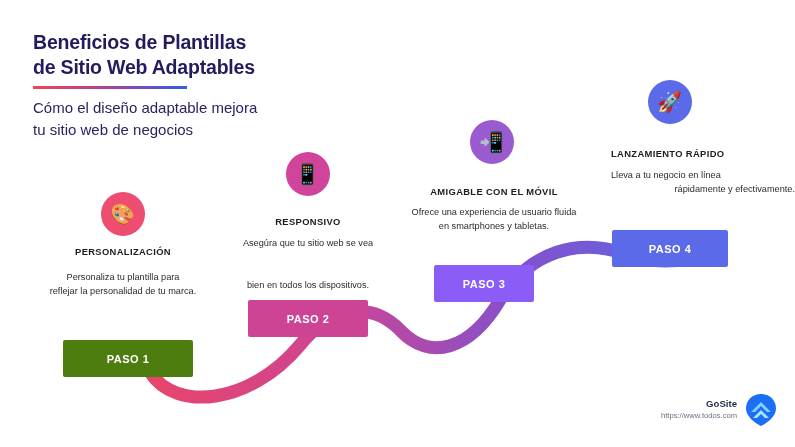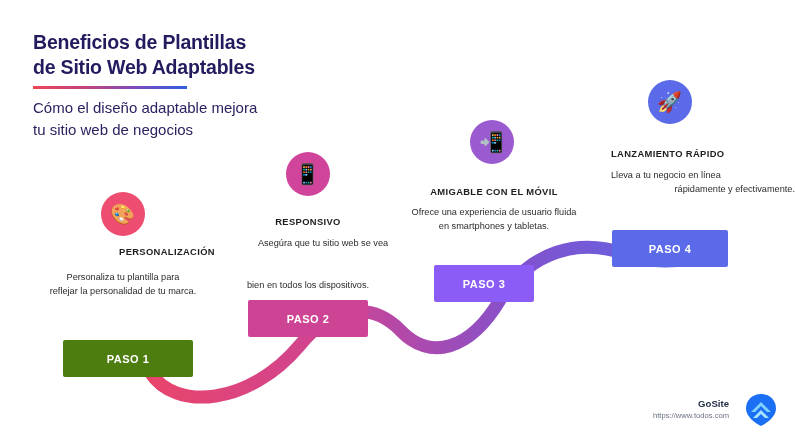--- a/index.html
+++ b/index.html
@@ -103,21 +103,21 @@
     letter-spacing: 0.5px;
   }
 
   
   #footer {
     position: absolute;
     right: 18px;
     bottom: 20px;
     display: flex;
     align-items: center;
-    gap: 16px;
+    gap: 8px;
   }
   #footer-text {
     text-align: right;
   }
   #brand-name {
     font-size: 9.6px;
     font-weight: bold;
     color: #1f2a44;
     line-height: 1.35;
   }
@@ -158,34 +158,34 @@
     <div class="title-line">de Sitio Web Adaptables</div>
     <div id="title-rule"></div>
     <div class="subtitle-line">Cómo el diseño adaptable mejora</div>
     <div class="subtitle-line">tu sitio web de negocios</div>
   </div>
 
   <div class="step">
     <div class="step-icon" style="left:101px; top:192px; background:#ee4d72;">
       <span>🎨</span>
     </div>
-    <div class="step-heading" style="left:0px; top:246px; width:246px;margin-left:44px;">PERSONALIZACIÓN</div>
+    <div class="step-heading" style="left:0px; top:246px; width:246px;">PERSONALIZACIÓN</div>
     <div class="step-desc" style="left:0px; top:271px; width:246px;">Personaliza tu plantilla para</div>
     <div class="step-desc" style="left:0px; top:285px; width:246px;">reflejar la personalidad de tu marca.</div>
     <div class="step-box" style="left:63px; top:340px; width:130px; background:#4d7c0f;">
       <span>PASO 1</span>
     </div>
   </div>
 
   <div class="step">
     <div class="step-icon" style="left:286px; top:152px; background:#d0459b;">
       <span>📱</span>
     </div>
     <div class="step-heading" style="left:185px; top:216px; width:246px;">RESPONSIVO</div>
-    <div class="step-desc" style="left:200px; top:237px; width:246px;">Asegúra que tu sitio web se vea</div>
+    <div class="step-desc" style="left:185px; top:237px; width:246px;">Asegúra que tu sitio web se vea</div>
     <div class="step-desc" style="left:185px; top:251px; width:246px;margin-top:28px;">bien en todos los dispositivos.</div>
     <div class="step-box" style="left:248px; top:300px; width:120px; background:#cd4494;">
       <span>PASO 2</span>
     </div>
   </div>
 
   <div class="step">
     <div class="step-icon" style="left:470px; top:120px; background:#9a5ad0;">
       <span>📲</span>
     </div>

